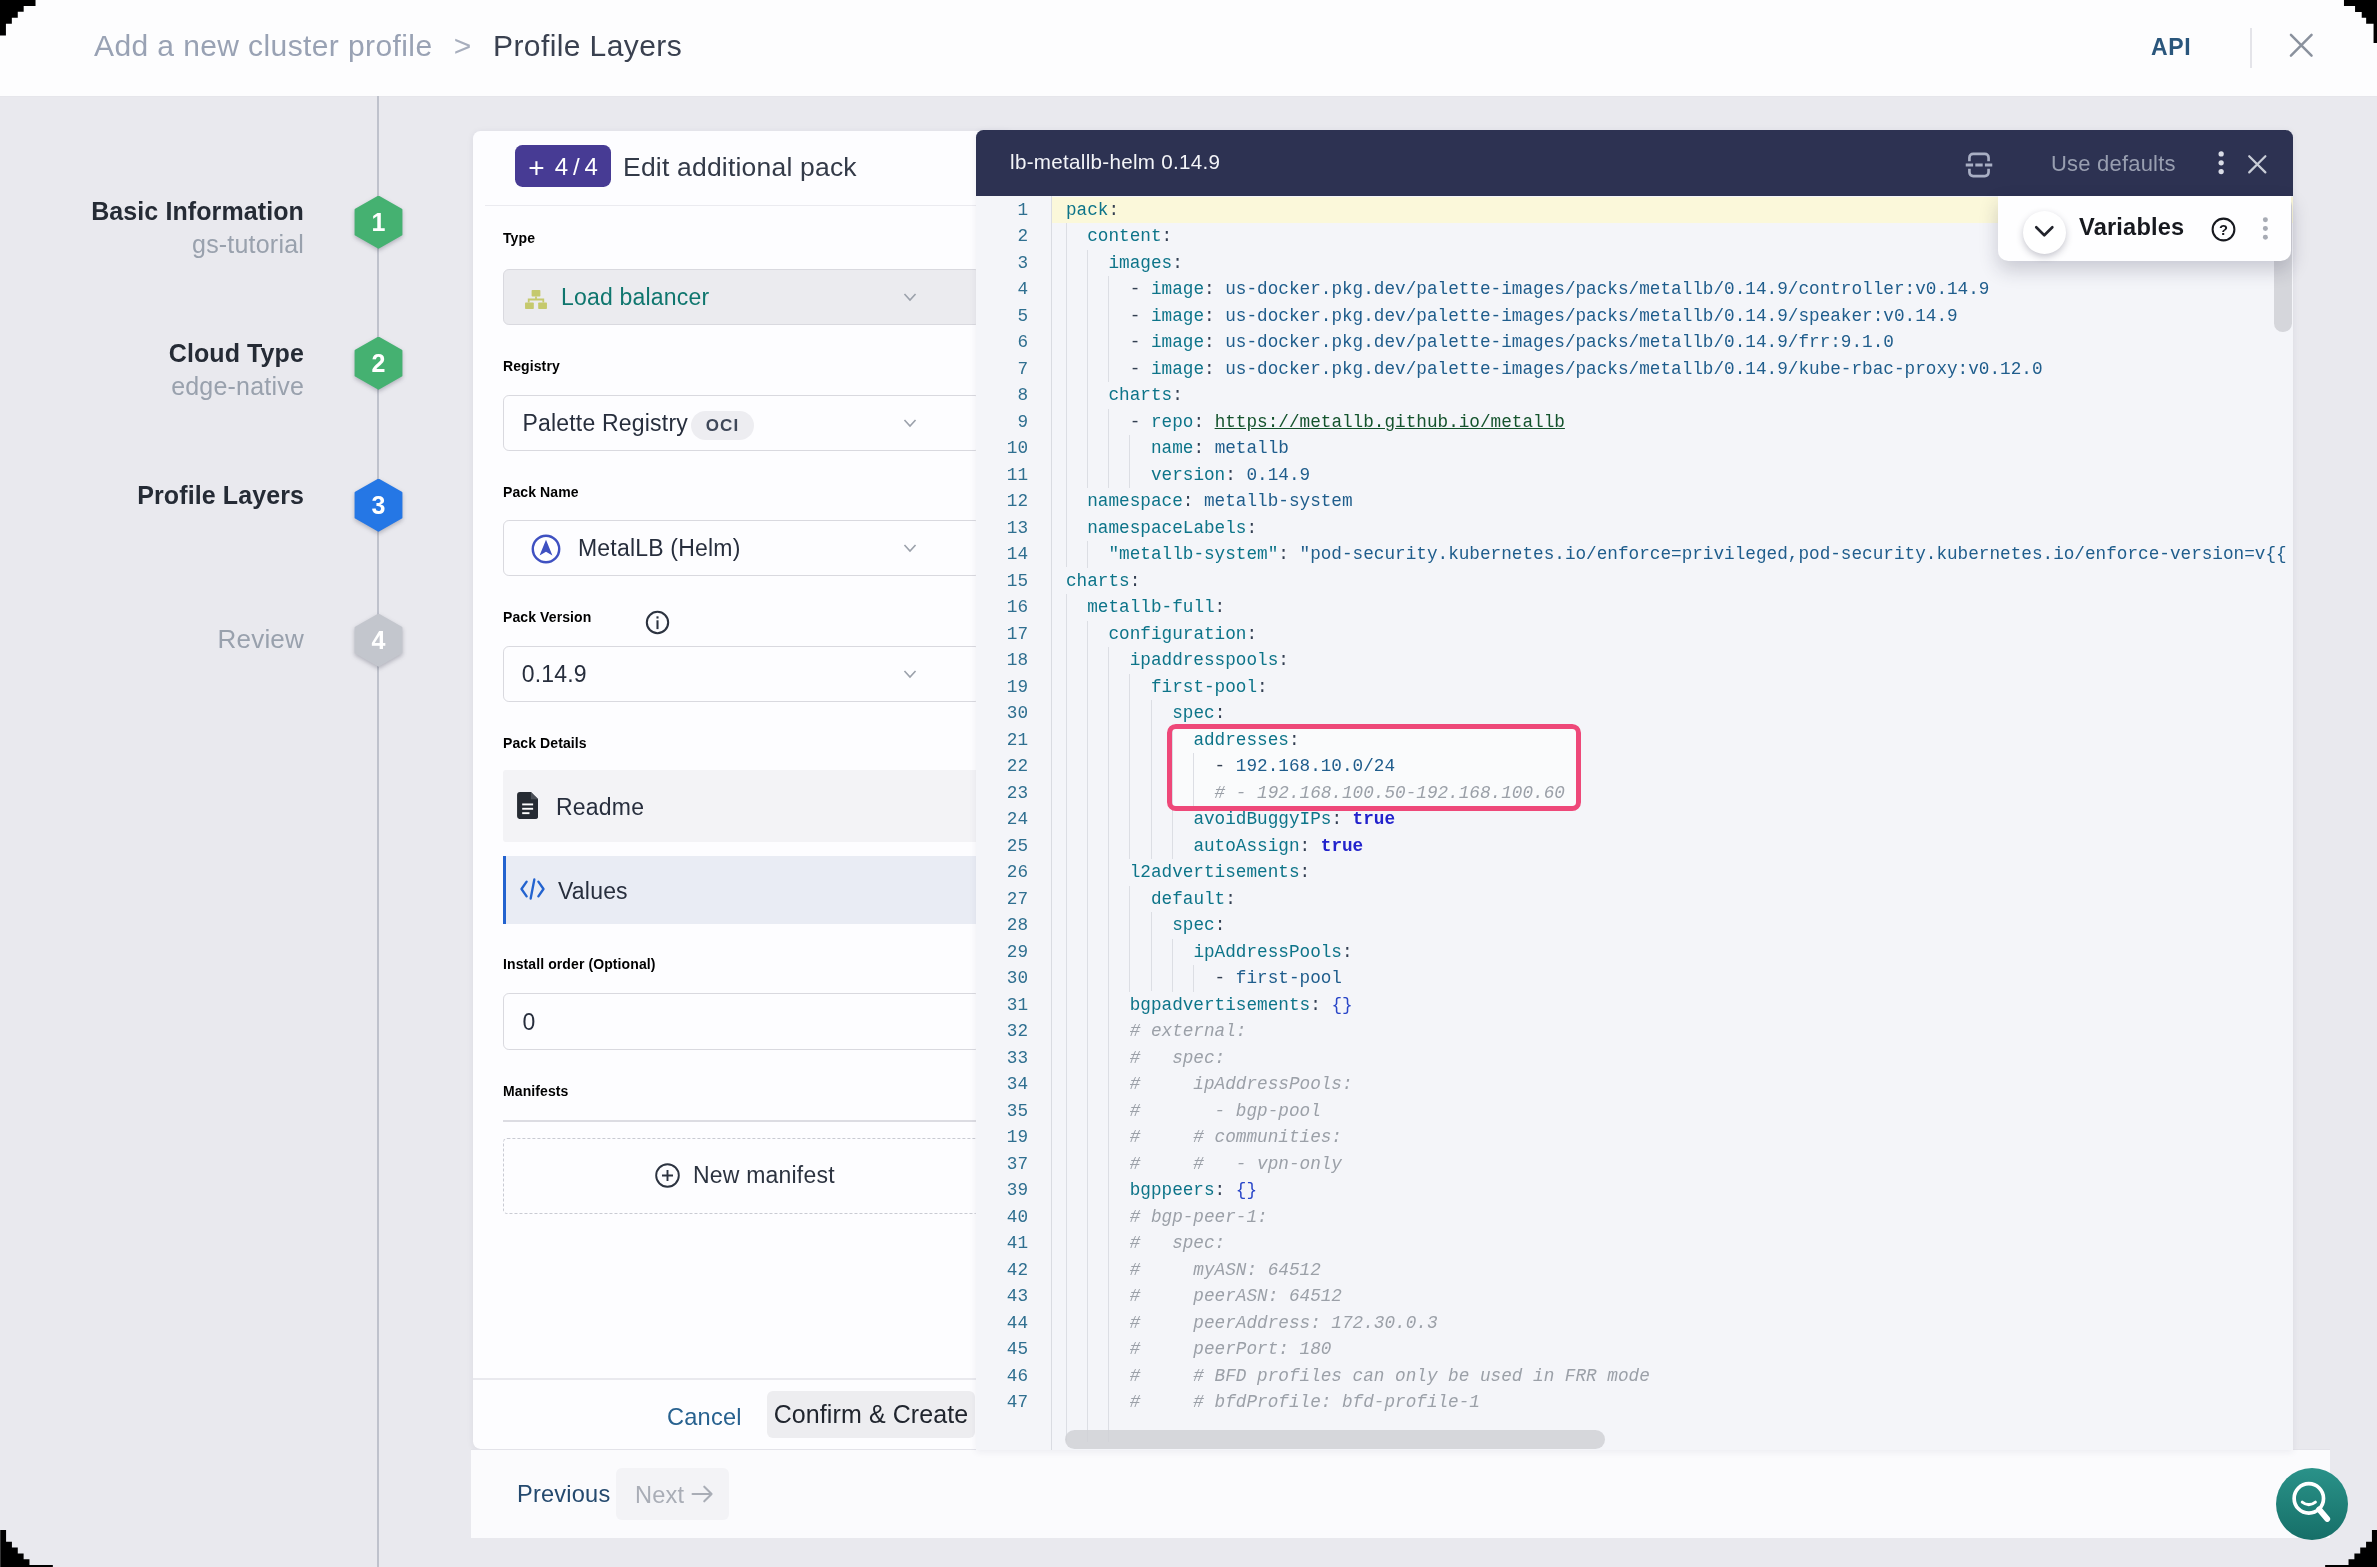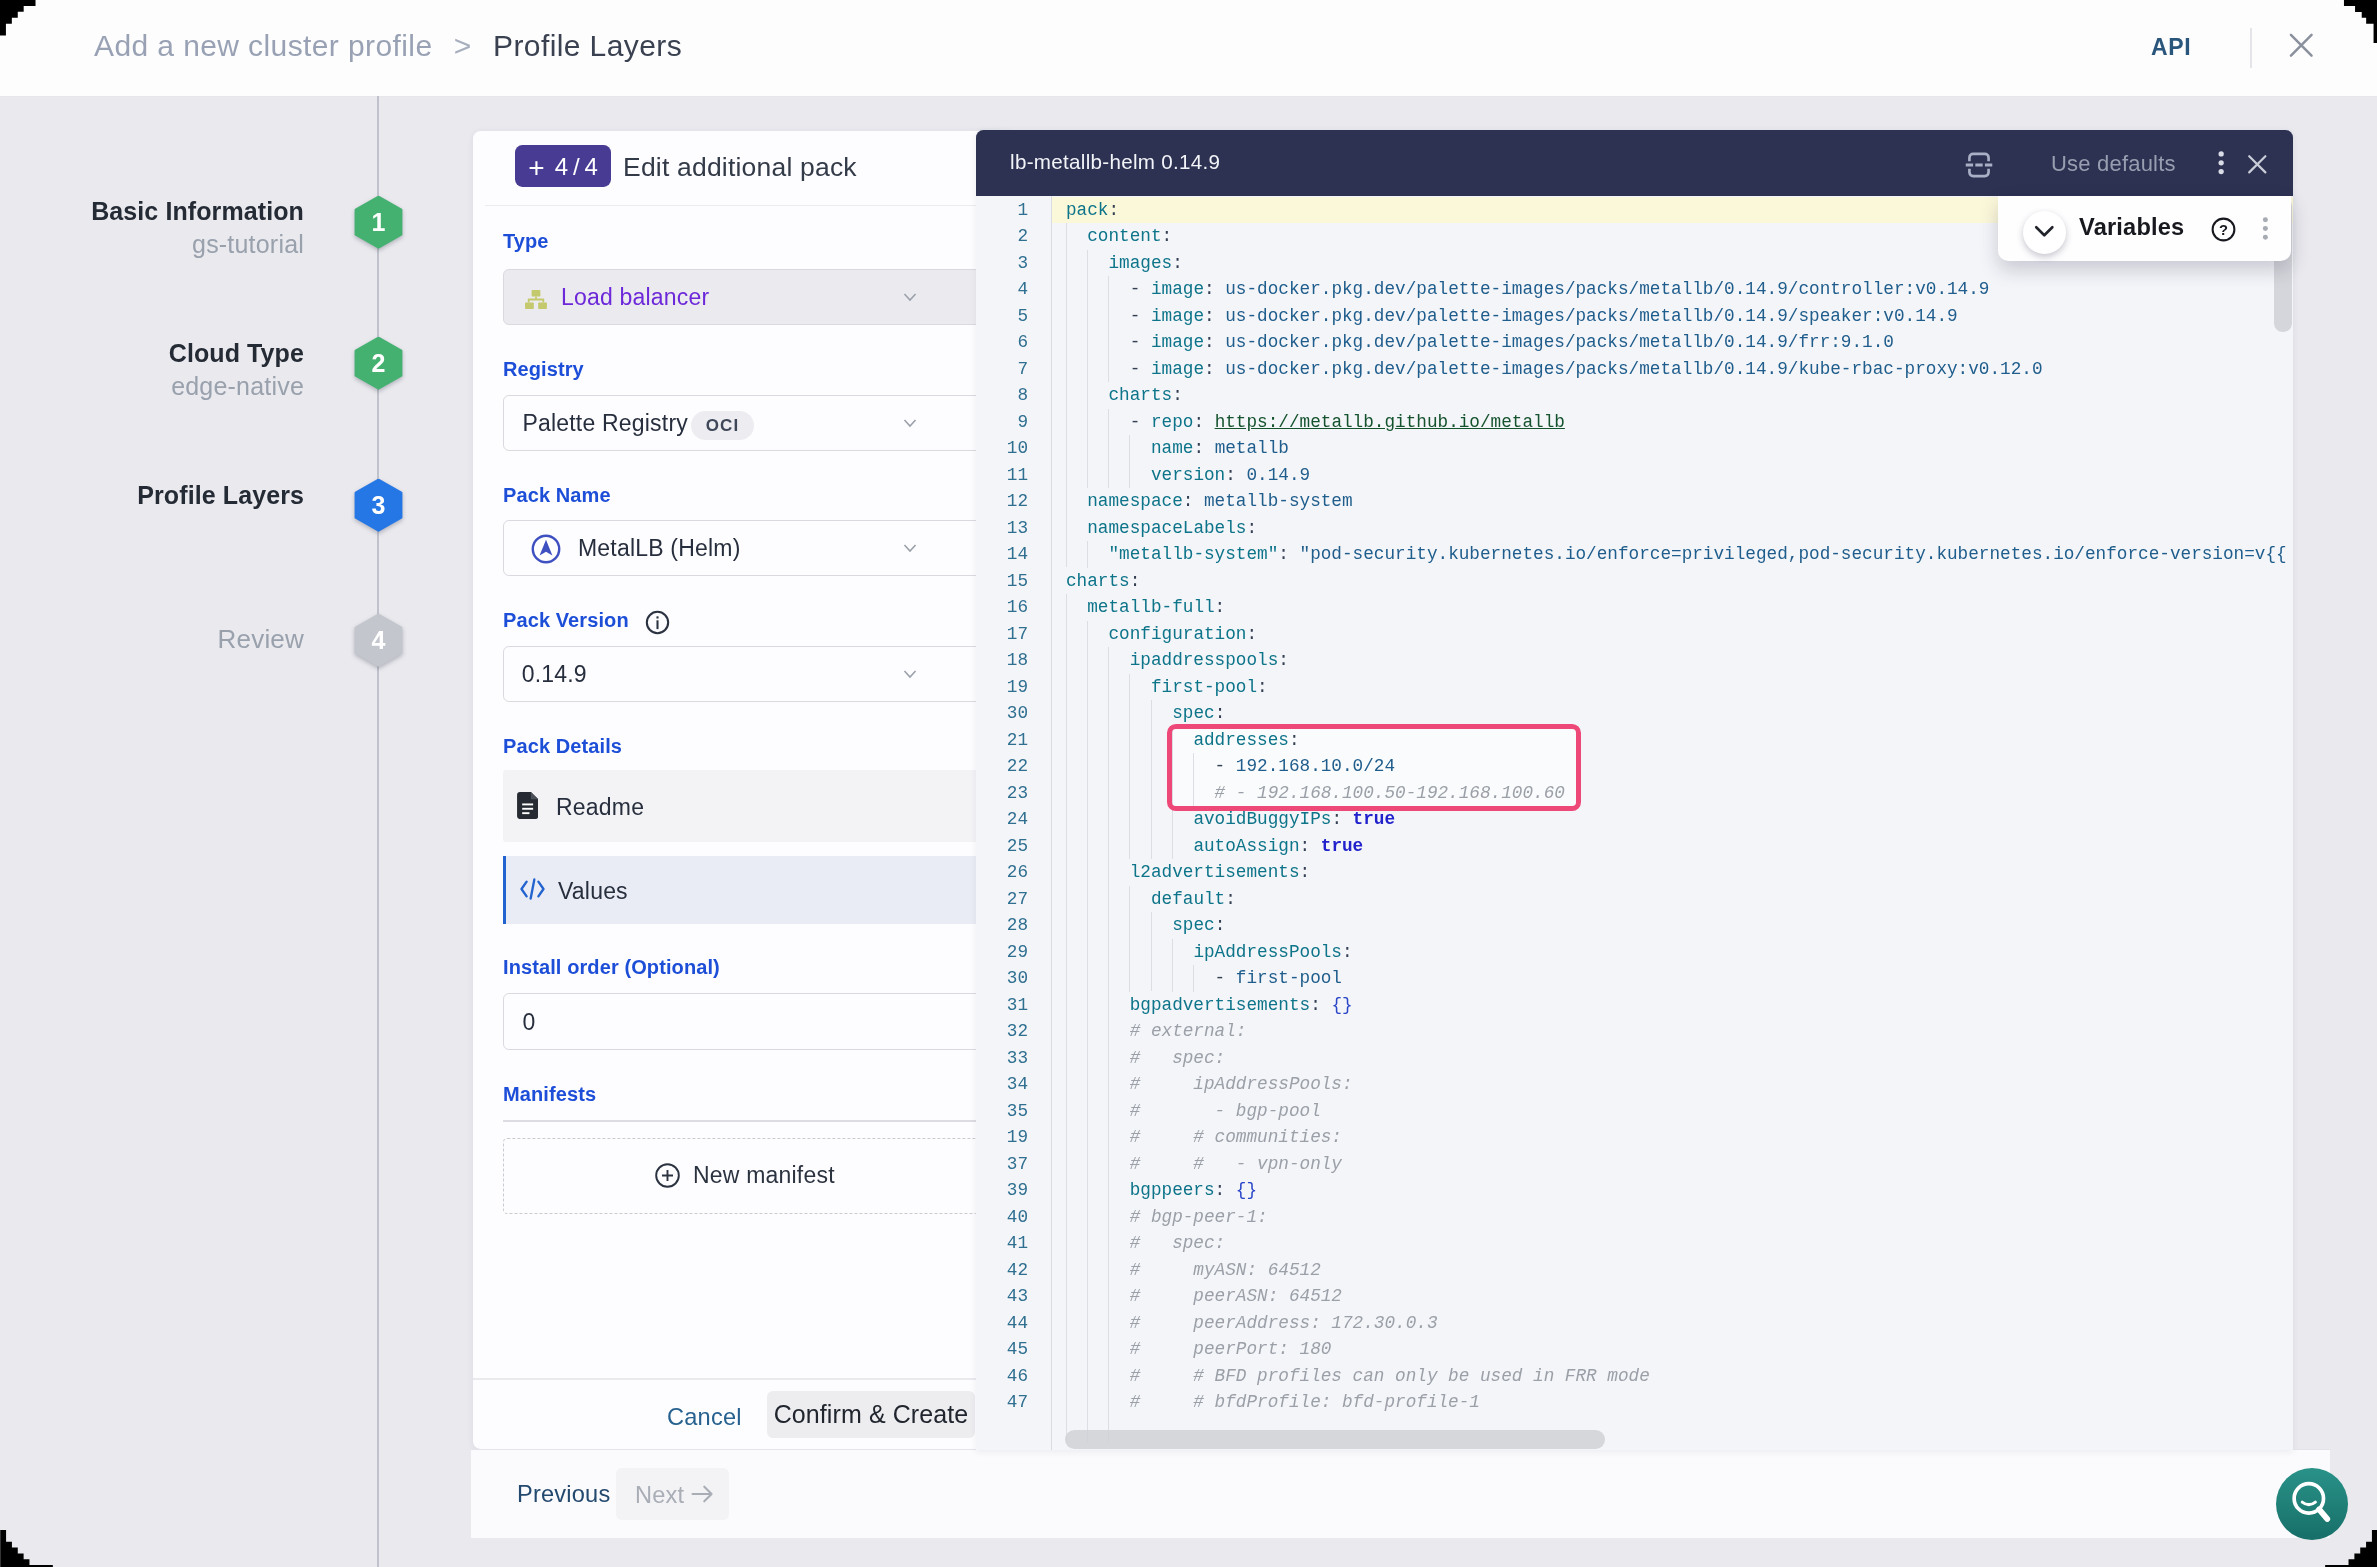--- a/index.html
+++ b/index.html
@@ -21,21 +21,21 @@
   .hex span{position:absolute;left:0;top:0;width:49px;height:52px;text-align:center;line-height:52px;
             color:#fff;font-size:25px;font-weight:700}
   
   #card{position:absolute;left:473px;top:131px;width:540px;height:1318px;background:#fdfdff;
         border-radius:7.4px;box-shadow:0 1.5px 7.4px rgba(40,40,80,.07)}
   #cardhead{position:absolute;left:12px;top:0;width:588px;height:74px;border-bottom:1.5px solid #ebebf0}
   #badge{position:absolute;left:30px;top:14px;width:96px;height:42px;background:#473b94;border-radius:7.4px;
          color:#fff;text-align:center;line-height:41px;font-size:24px}
   #badge em{font-style:normal;font-size:28px;font-weight:400;position:relative;top:1.5px;margin-right:10.3px}
   #ctitle{position:absolute;left:138px;top:20.6px;font-size:26.5px;color:#333a48;font-weight:400;letter-spacing:0.2px}
-  .flab{position:absolute;left:30px;font-size:20px;font-weight:700;color:#1d4ed8;letter-spacing:0.1px}
+  .flab{position:absolute;left:30px;font-size:14px;font-weight:700;color:#000000;letter-spacing:0.1px}
   .sel{position:absolute;left:30px;width:476px;border:1.5px solid #d9d9df;border-radius:5.9px;background:#fdfdff}
   .chev{position:absolute;right:62px;width:16px;height:16px}
   .seltxt{position:absolute;font-size:23px;color:#272e3d;letter-spacing:0.2px}
   
   #ed{position:absolute;left:976px;top:130px;width:1317px;height:1320px;border-radius:7.4px 7.4px 0 0;
       background:#f4f5f9;box-shadow:0 1.5px 7.4px rgba(40,40,80,.07)}
   #edhead{position:absolute;left:0;top:0;width:1317px;height:66px;background:#2d3252;border-radius:7.4px 7.4px 0 0}
   #edtitle{position:absolute;left:34px;top:20px;font-size:20.6px;color:#f3f4f8;font-weight:500;letter-spacing:0.3px}
   #usedef{position:absolute;left:1075px;top:20.6px;font-size:22px;color:#989eb0;letter-spacing:0.2px}
   #code{position:absolute;left:0;top:66px;width:1317px;height:1254px;overflow:hidden}
@@ -126,21 +126,21 @@
   <div class="flab" style="top:99px">Type</div>
   <div class="sel" style="top:138px;height:54px;background:#ebebef">
     <svg class="abs" style="left:21.3px;top:20px" width="22" height="19" viewBox="0 0 30 26">
       <g fill="#c5c96d">
           <rect x="9" y="0" width="12" height="9" rx="1"></rect>
           <rect x="0" y="17" width="12" height="9" rx="1"></rect>
           <rect x="18" y="17" width="12" height="9" rx="1"></rect>
         </g>
       <path d="M15 9 V13 M5 17 V13 H25 V17" stroke="#c5c96d" stroke-width="2.4" fill="none"></path>
     </svg>
-    <div class="seltxt" style="left:57px;top:14px;color:#6d28d9">Load balancer</div>
+    <div class="seltxt" style="left:57px;top:14px;color:#0f766e">Load balancer</div>
     <svg class="chev" style="top:19px" viewBox="0 0 26 26">
         <path d="M4 8 L13 18 L22 8" stroke="#9ba1ab" stroke-width="2.6" fill="none"></path>
       </svg>
   </div>
 
   <div class="flab" style="top:227px">Registry</div>
   <div class="sel" style="top:264px;height:54px">
     <div class="seltxt" style="left:18.4px;top:14px">Palette Registry</div>
     <div class="abs" style="left:187px;top:14.7px;width:63px;height:29.4px;background:#ededf1;border-radius:14.7px;
          text-align:center;line-height:29.4px;font-size:17px;font-weight:700;color:#3f4859;letter-spacing:1.1px">OCI</div>

